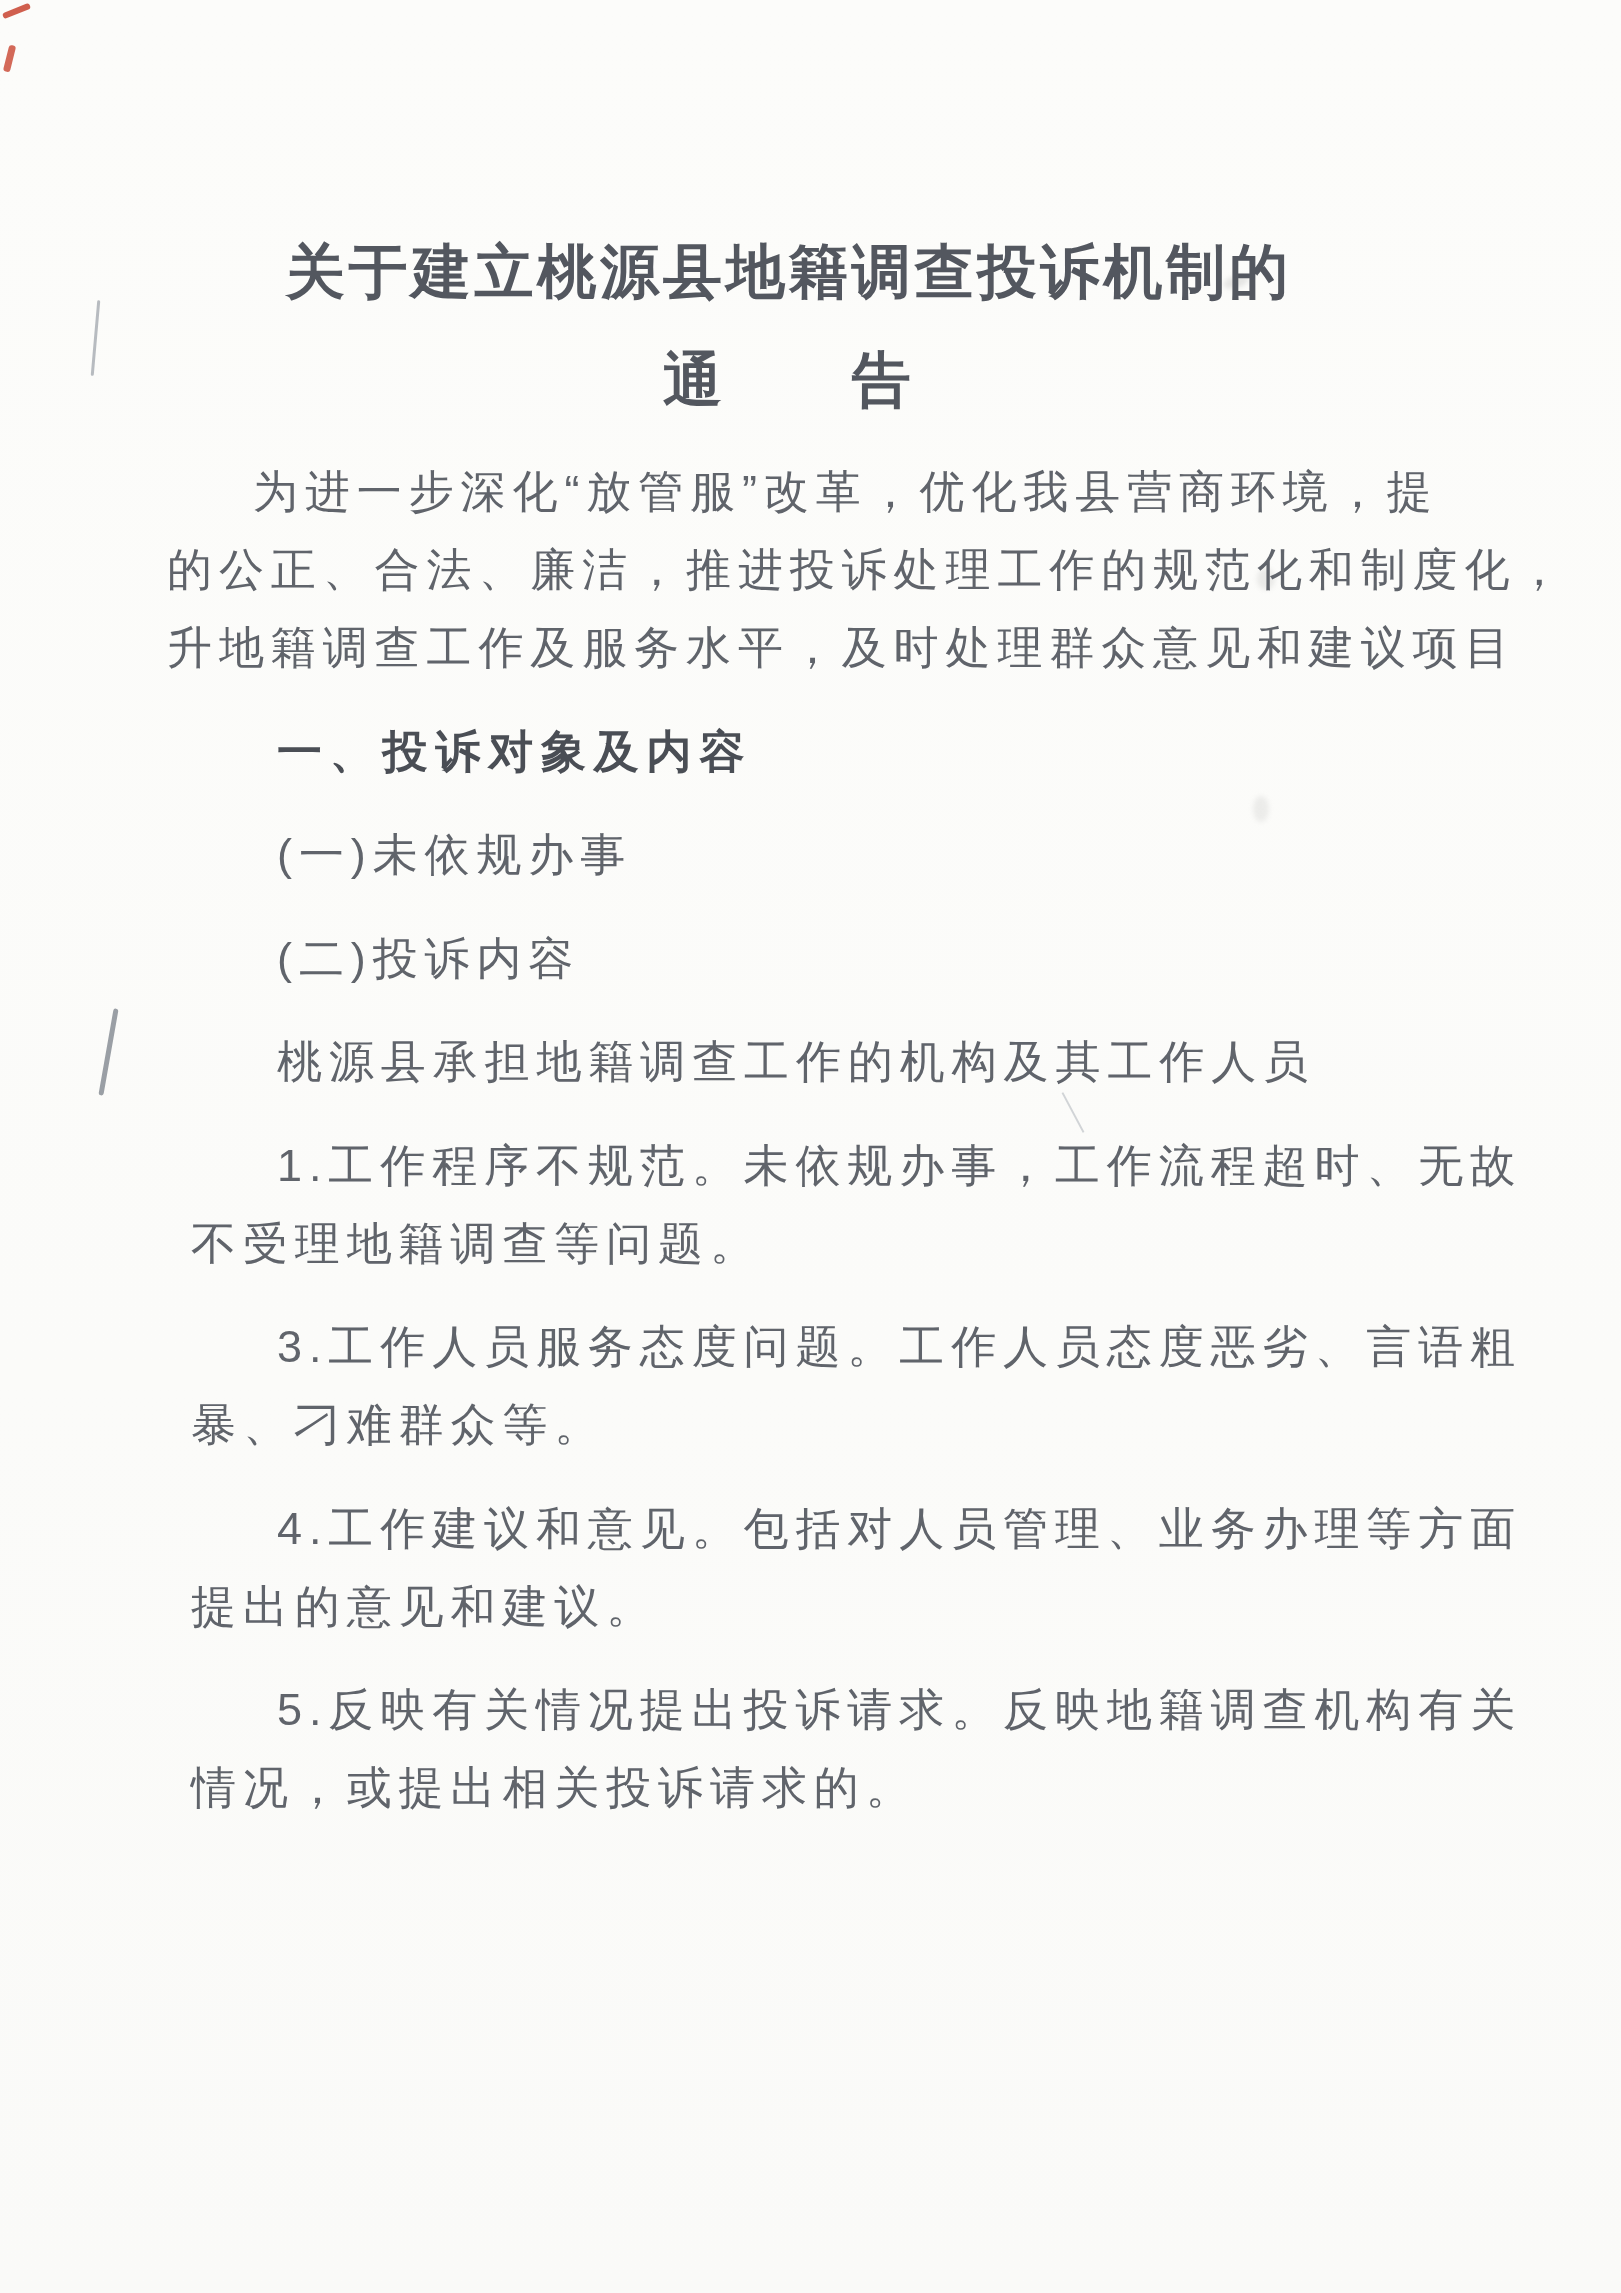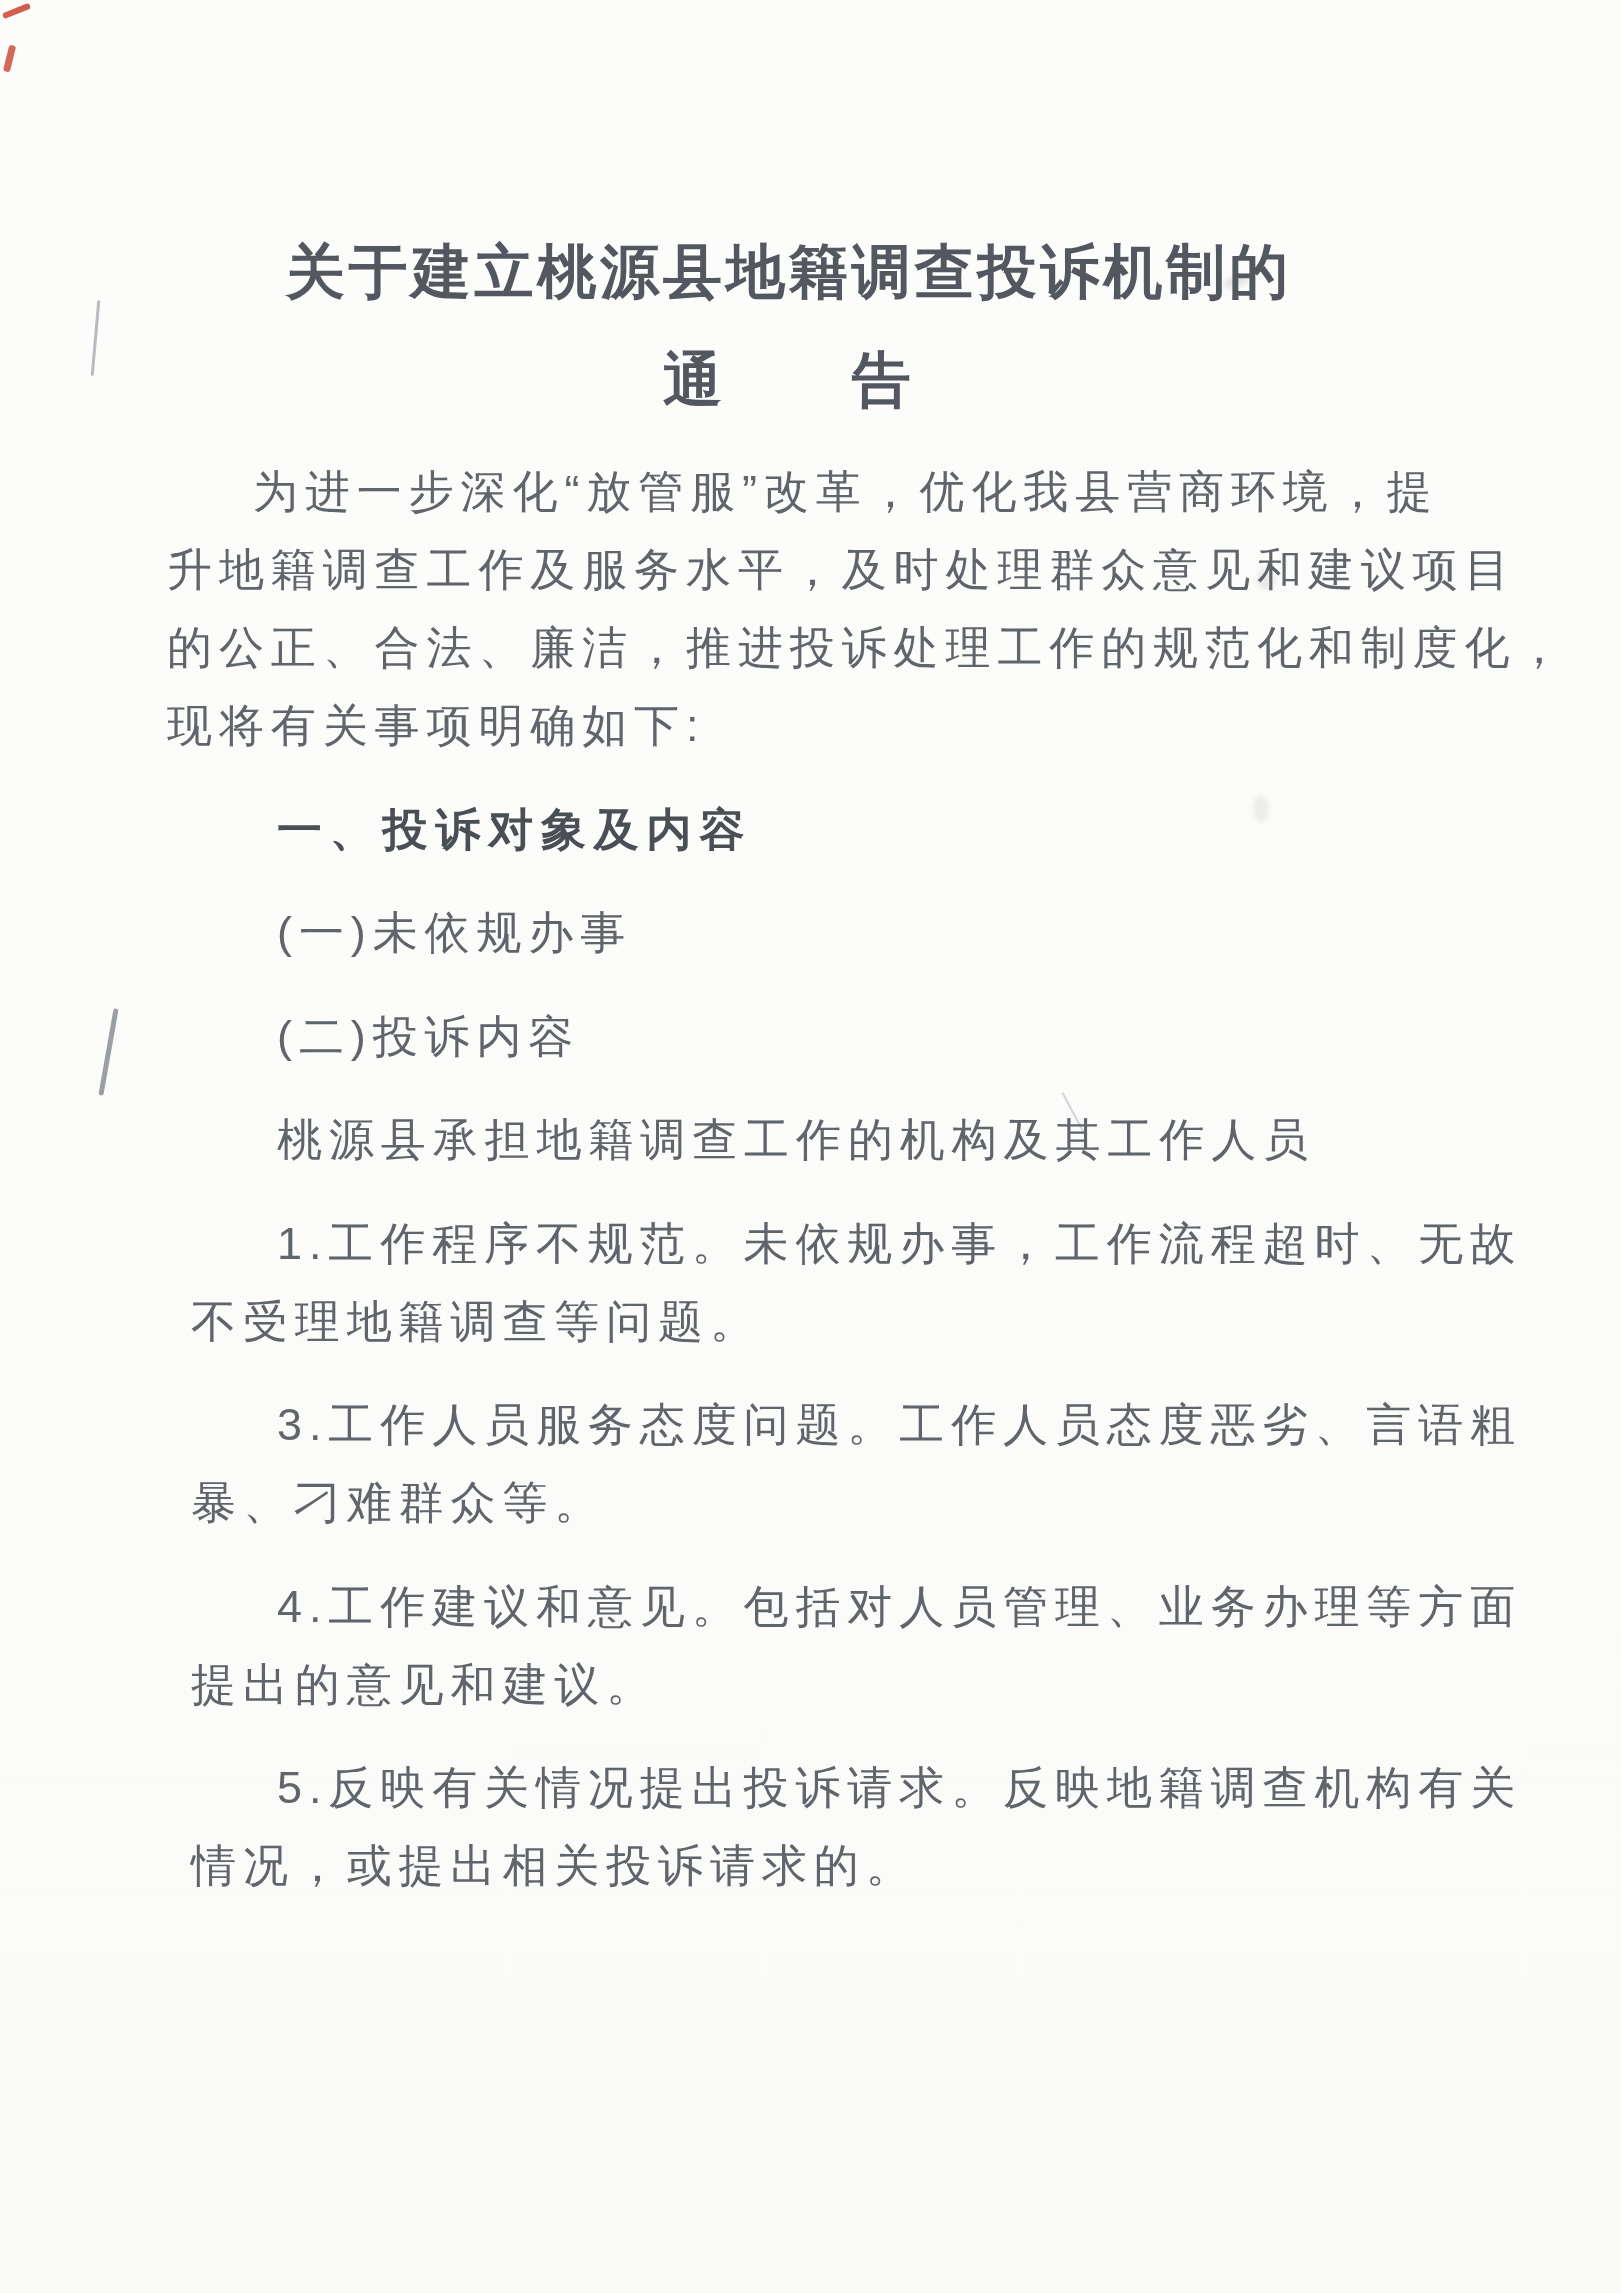--- a/index.html
+++ b/index.html
@@ -111,23 +111,22 @@
   <div class="artifact smudge smudge-2"></div>
   <div class="artifact smudge smudge-3"></div>
 
   <div class="doc-title">关于建立桃源县地籍调查投诉机制的</div>
   <div class="doc-subtitle">通　　告</div>
 
   <div class="content">
 
     <div class="block">
       <div class="line indent">为进一步深化“放管服”改革，优化我县营商环境，提</div>
+      <div class="line">的公正、合法、廉洁，推进投诉处理工作的规范化和制度化，</div>
       <div class="line">升地籍调查工作及服务水平，及时处理群众意见和建议项目</div>
-      <div class="line">的公正、合法、廉洁，推进投诉处理工作的规范化和制度化，</div>
-      <div class="line">现将有关事项明确如下:</div>
     </div>
 
     <div class="block">
       <div class="line indent heading">一、投诉对象及内容</div>
     </div>
 
     <div class="block">
       <div class="line indent">(一)未依规办事</div>
     </div>
 

